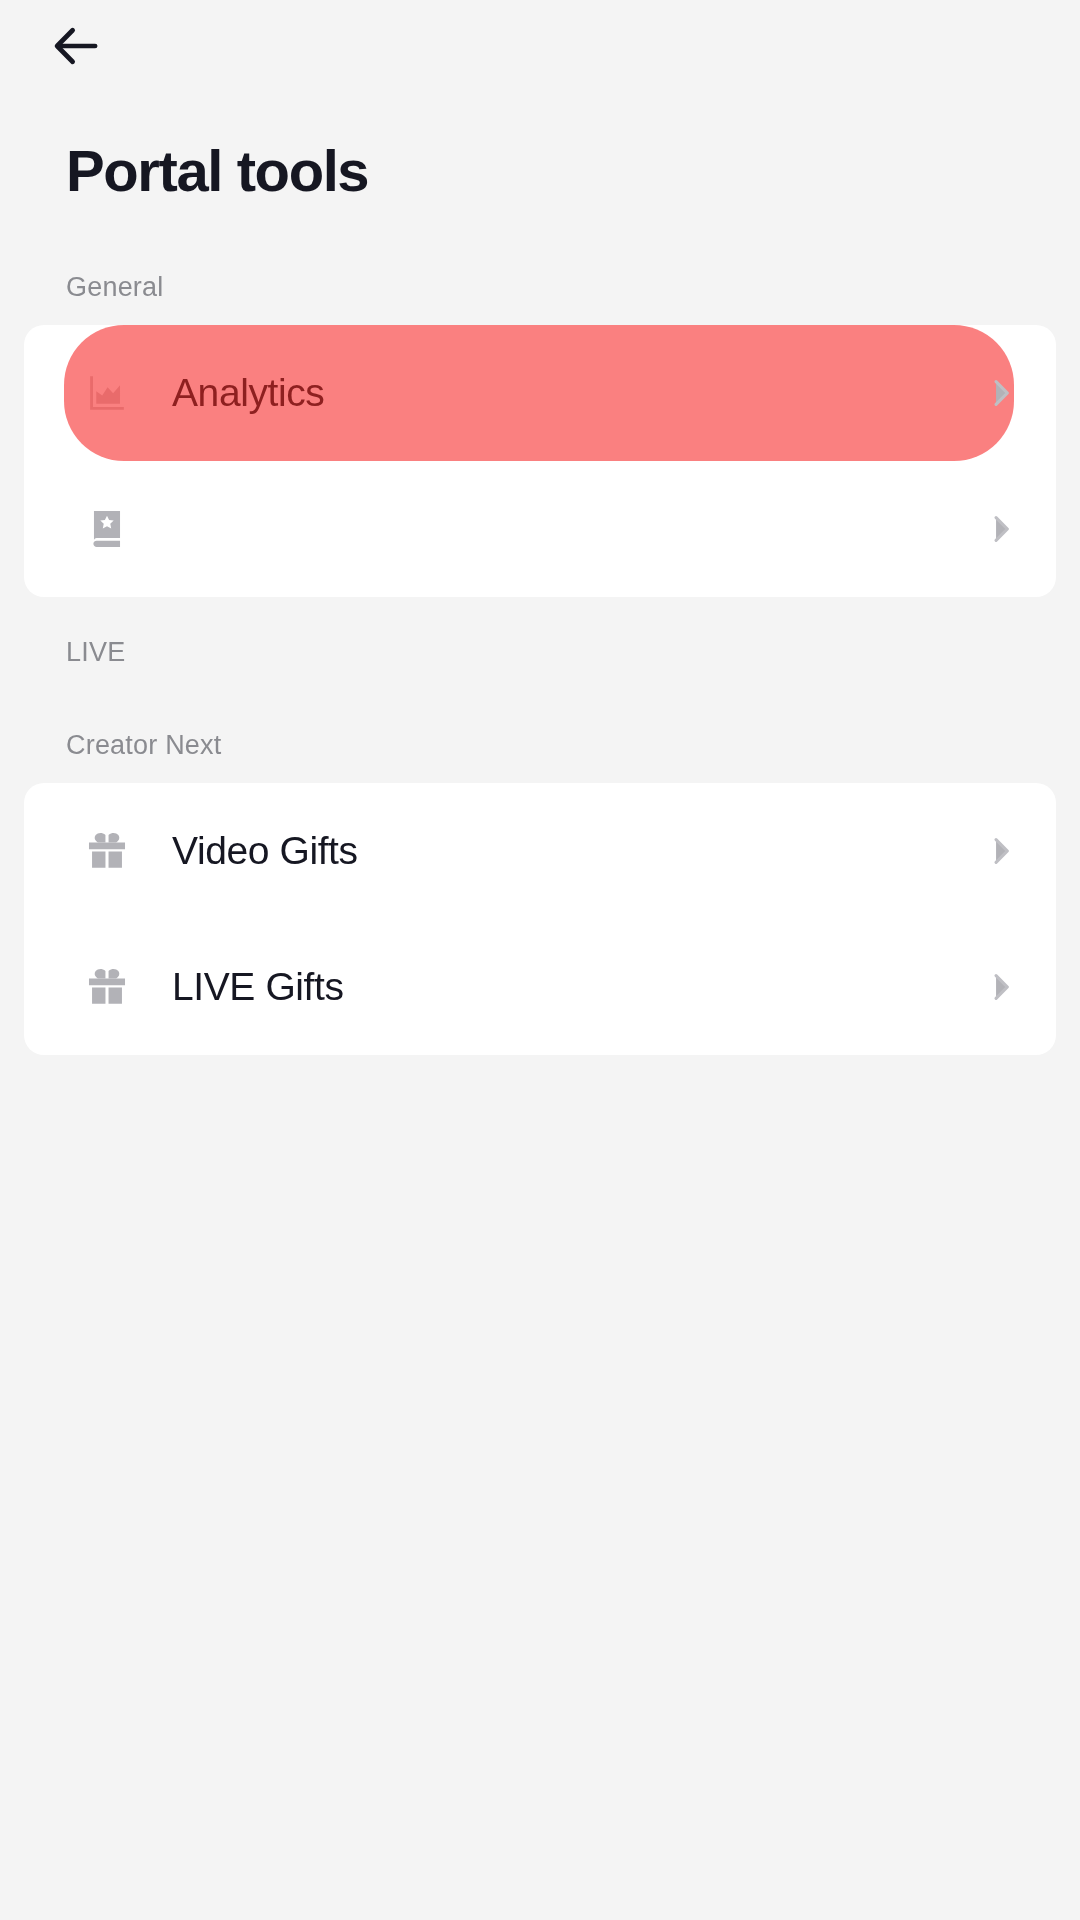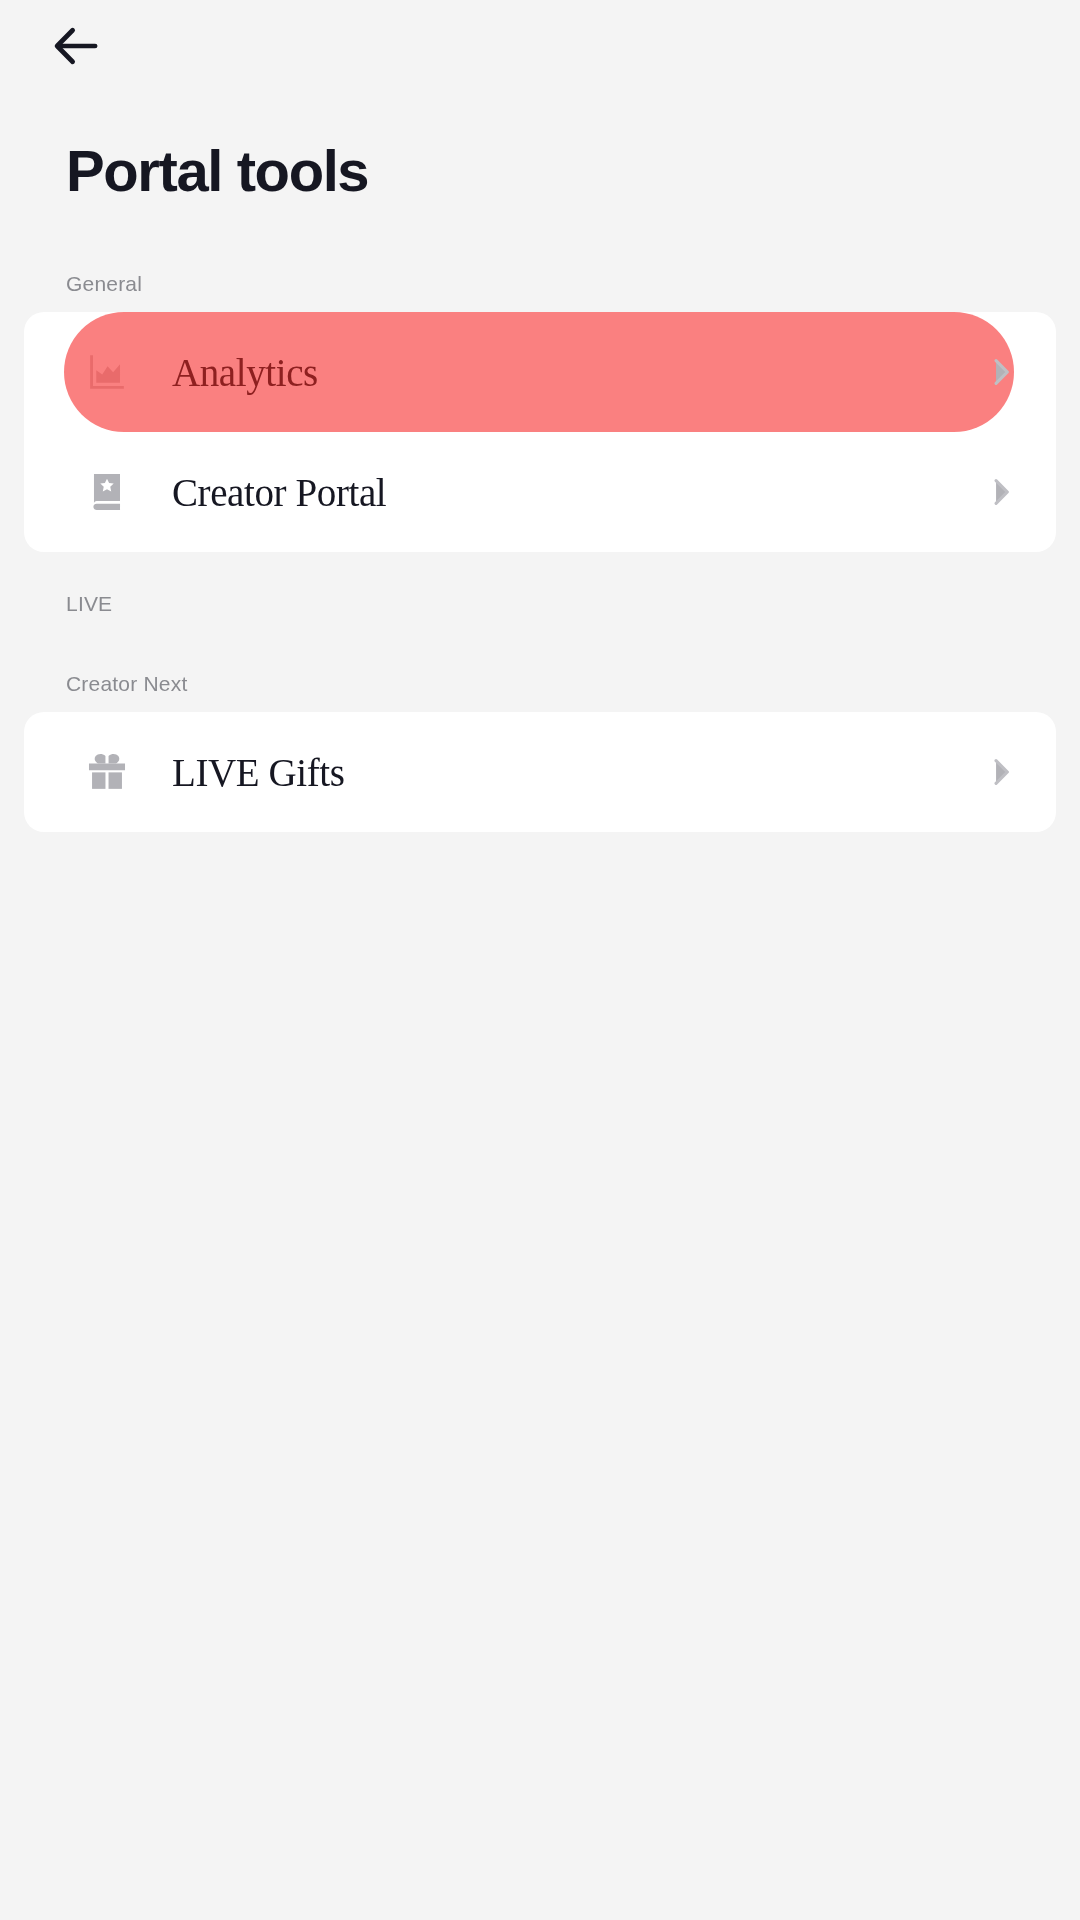--- a/index.html
+++ b/index.html
@@ -38,41 +38,40 @@
     color: #161722;
     letter-spacing: -1.4px;
     padding: 46px 0 0 66px;
     line-height: 1;
   }
 
   
   .section { margin-top: 40px; }
   .section:first-of-type { margin-top: 72px; }
   .section-label {
-    font-size: 21px;
+    font-size: 27px;
     color: #8A8B90;
-    padding: 0 0 16px 66px;
+    padding: 0 0 22px 66px;
     letter-spacing: 0.2px;
   }
   .card {
     background: #FFFFFF;
     border-radius: 20px;
     margin: 0 24px;
     overflow: hidden;
   }
 
   
   .row {
-    height: 120px;
+    height: 136px;
     display: flex;
     align-items: center;
     padding: 0 34px 0 40px;
     position: relative;
     cursor: pointer;
-    font-family: Liberation Serif, serif;
   }
   .row-inner {
     display: flex;
     align-items: center;
     flex: 1;
     height: 100%;
     border-radius: 60px;
     padding-left: 20px;
   }
   .row.highlighted .row-inner {
@@ -144,21 +143,20 @@
           </div>
           <div class="row">
             <div class="row-inner">
               <span class="icon-wrap">
                 <svg width="46" height="46" viewBox="0 0 24 24" class="icon-gray">
     <path d="M5.2 2.6h13.6v14.1H6.6c-0.8 0-1.4 0.6-1.4 1.4V2.6z"></path>
     <path d="M6.6 18.1h12.2v3.3H6.6c-0.9 0-1.7-0.7-1.7-1.7s0.8-1.6 1.7-1.6z"></path>
     <polygon points="12,5.1 13.1,7.3 15.5,7.6 13.7,9.3 14.2,11.7 12,10.5 9.8,11.7 10.3,9.3 8.5,7.6 10.9,7.3" fill="#FFFFFF"></polygon>
   </svg>
               </span>
-              <span class="row-label">Creator Portal</span>
             </div>
             <span class="chev-abs"><svg width="34" height="34" viewBox="0 0 24 24" fill="none" stroke="#BFBFC4" stroke-width="2.2" stroke-linecap="round" stroke-linejoin="round" class="icon-gray">
     <polyline points="8.5,4 16.5,12 8.5,20"></polyline>
   </svg></span>
           </div>
         </div>
       </div>
       <div class="section">
         <div class="section-label">LIVE</div>
         <div class="card">
@@ -171,20 +169,37 @@
             <div class="row-inner">
               <span class="icon-wrap">
                 <svg width="46" height="46" viewBox="0 0 24 24" class="icon-gray">
     <path d="M2.6 7.5h18.8v3.6H2.6z"></path>
     <path d="M4.2 12.2h7.0v8.6H4.2z"></path>
     <path d="M12.8 12.2h7.0v8.6h-7.0z"></path>
     <path d="M11.2 3.6c-1.7-1.4-4.0-1.3-5.1 0.1-1.0 1.3-0.5 3.0 1.2 3.8h3.9z"></path>
     <path d="M12.8 3.6c1.7-1.4 4.0-1.3 5.1 0.1 1.0 1.3 0.5 3.0-1.2 3.8h-3.9z"></path>
   </svg>
               </span>
+              <span class="row-label">Video Gifts</span>
+            </div>
+            <span class="chev-abs"><svg width="34" height="34" viewBox="0 0 24 24" fill="none" stroke="#BFBFC4" stroke-width="2.2" stroke-linecap="round" stroke-linejoin="round" class="icon-gray">
+    <polyline points="8.5,4 16.5,12 8.5,20"></polyline>
+  </svg></span>
+          </div>
+          <div class="row">
+            <div class="row-inner">
+              <span class="icon-wrap">
+                <svg width="46" height="46" viewBox="0 0 24 24" class="icon-gray">
+    <path d="M2.6 7.5h18.8v3.6H2.6z"></path>
+    <path d="M4.2 12.2h7.0v8.6H4.2z"></path>
+    <path d="M12.8 12.2h7.0v8.6h-7.0z"></path>
+    <path d="M11.2 3.6c-1.7-1.4-4.0-1.3-5.1 0.1-1.0 1.3-0.5 3.0 1.2 3.8h3.9z"></path>
+    <path d="M12.8 3.6c1.7-1.4 4.0-1.3 5.1 0.1 1.0 1.3 0.5 3.0-1.2 3.8h-3.9z"></path>
+  </svg>
+              </span>
               <span class="row-label">LIVE Gifts</span>
             </div>
             <span class="chev-abs"><svg width="34" height="34" viewBox="0 0 24 24" fill="none" stroke="#BFBFC4" stroke-width="2.2" stroke-linecap="round" stroke-linejoin="round" class="icon-gray">
     <polyline points="8.5,4 16.5,12 8.5,20"></polyline>
   </svg></span>
           </div>
         </div>
       </div>
     </div>
 

